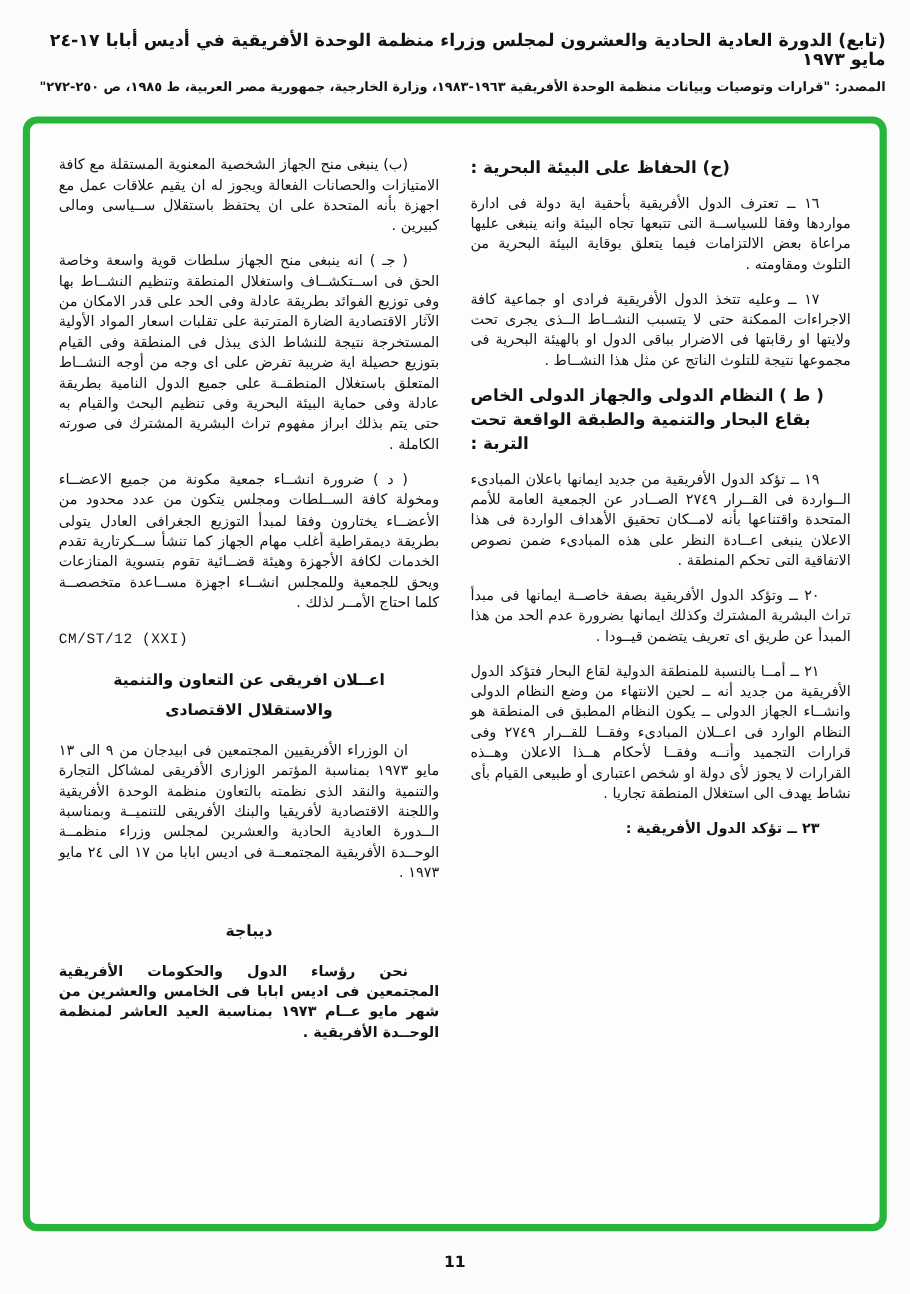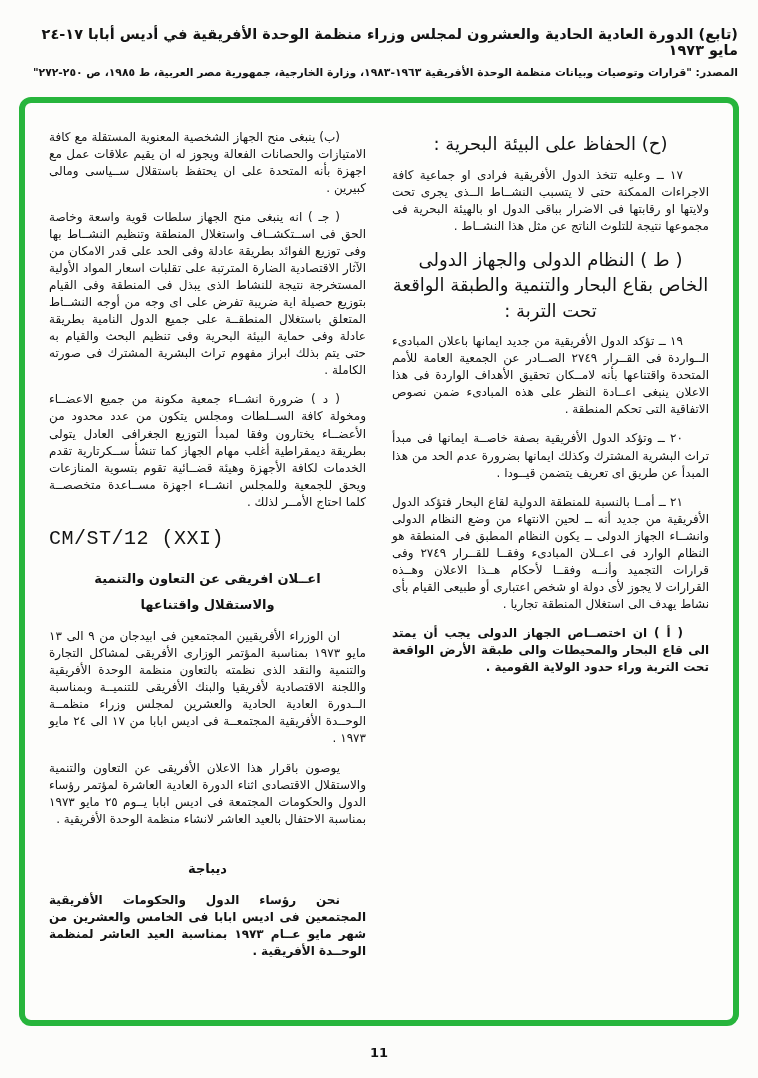--- a/index.html
+++ b/index.html
@@ -26,35 +26,35 @@
   .columns {
     display: flex; direction: rtl; gap: 26px;
     padding: 26px 24px 10px 24px; height: 100%;
   }
   .col {
     flex: 1 1 0; direction: rtl; text-align: justify;
     font-size: 12px; line-height: 1.42;
   }
   .col p { margin: 0 0 12px 0; text-indent: 26px; }
   .sec-heading {
-    font-weight: normal; font-size: 18px;
-    margin: 2px 0 10px 0; text-indent: 0; text-align: center;
+    font-weight: bold; font-size: 14px;
+    margin: 2px 0 10px 0; text-indent: 0; text-align: left;
   }
   .center-heading {
     text-align: center; font-weight: bold; font-size: 13px;
     margin: 16px 0 6px 0; text-indent: 0; line-height: 1.6;
   }
   .center-heading2 {
     text-align: center; font-weight: bold; font-size: 13px;
     margin: 0 0 14px 0; text-indent: 0;
   }
   .doc-ref {
     direction: ltr; text-align: left;
     font-family: "Liberation Mono", monospace;
-    font-size: 20px; letter-spacing: 0.5px;
+    font-size: 12px; letter-spacing: 0.5px;
     margin: 14px 0 16px 0; text-indent: 0 !important;
   }
   .strong { font-weight: bold; }
   .p-tight { margin-bottom: 4px !important; }
   .page-number {
     position: absolute; bottom: 18px; left: 0; right: 0;
     text-align: center; font-size: 13px; font-weight: bold;
   }
 </style>
 </head>
@@ -63,37 +63,37 @@
 <div class="page-header">
   <div class="header-line1">(تابع) الدورة العادية الحادية والعشرون لمجلس وزراء منظمة الوحدة الأفريقية في أديس أبابا ١٧-٢٤ مايو ١٩٧٣</div>
   <div class="header-line2">المصدر: "قرارات وتوصيات وبيانات منظمة الوحدة الأفريقية ١٩٦٣-١٩٨٣، وزارة الخارجية، جمهورية مصر العربية، ط ١٩٨٥، ص ٢٥٠-٢٧٢"</div>
 </div>
 
 <div class="green-frame">
   <div class="columns">
 
     <div class="col">
       <div class="sec-heading">(ح) الحفاظ على البيئة البحرية :</div>
+      <p>١٦ ــ تعترف الدول الأفريقية بأحقية اية دولة فى ادارة مواردها وفقا للسياســة التى تتبعها تجاه البيئة وانه ينبغى عليها مراعاة بعض الالتزامات فيما يتعلق بوقاية البيئة البحرية من التلوث ومقاومته .</p>
       <p>١٧ ــ وعليه تتخذ الدول الأفريقية فرادى او جماعية كافة الاجراءات الممكنة حتى لا يتسبب النشــاط الــذى يجرى تحت ولايتها او رقابتها فى الاضرار بباقى الدول او بالهيئة البحرية فى مجموعها نتيجة للتلوث الناتج عن مثل هذا النشــاط .</p>
       <div class="sec-heading">( ط ) النظام الدولى والجهاز الدولى الخاص بقاع البحار والتنمية والطبقة الواقعة تحت التربة :</div>
       <p>١٩ ــ تؤكد الدول الأفريقية من جديد ايمانها باعلان المبادىء الــواردة فى القــرار ٢٧٤٩ الصــادر عن الجمعية العامة للأمم المتحدة واقتناعها بأنه لامــكان تحقيق الأهداف الواردة فى هذا الاعلان ينبغى اعــادة النظر على هذه المبادىء ضمن نصوص الاتفاقية التى تحكم المنطقة .</p>
       <p>٢٠ ــ وتؤكد الدول الأفريقية بصفة خاصــة ايمانها فى مبدأ تراث البشرية المشترك وكذلك ايمانها بضرورة عدم الحد من هذا المبدأ عن طريق اى تعريف يتضمن قيــودا .</p>
       <p>٢١ ــ أمــا بالنسبة للمنطقة الدولية لقاع البحار فتؤكد الدول الأفريقية من جديد أنه ــ لحين الانتهاء من وضع النظام الدولى وانشــاء الجهاز الدولى ــ يكون النظام المطبق فى المنطقة هو النظام الوارد فى اعــلان المبادىء وفقــا للقــرار ٢٧٤٩ وفى قرارات التجميد وأنــه وفقــا لأحكام هــذا الاعلان وهــذه القرارات لا يجوز لأى دولة او شخص اعتبارى أو طبيعى القيام بأى نشاط يهدف الى استغلال المنطقة تجاريا .</p>
-      <p class="strong">( أ ) ان اختصــاص الجهاز الدولى يجب أن يمتد الى قاع البحار والمحيطات والى طبقة الأرض الواقعة تحت التربة وراء حدود الولاية القومية .</p>
+      <p class="strong p-tight">٢٣ ــ تؤكد الدول الأفريقية :</p>
     </div>
 
     <div class="col">
       <p>(ب) ينبغى منح الجهاز الشخصية المعنوية المستقلة مع كافة الامتيازات والحصانات الفعالة ويجوز له ان يقيم علاقات عمل مع اجهزة بأنه المتحدة على ان يحتفظ باستقلال ســياسى ومالى كبيرين .</p>
       <p>( جـ ) انه ينبغى منح الجهاز سلطات قوية واسعة وخاصة الحق فى اســتكشــاف واستغلال المنطقة وتنظيم النشــاط بها وفى توزيع الفوائد بطريقة عادلة وفى الحد على قدر الامكان من الآثار الاقتصادية الضارة المترتبة على تقلبات اسعار المواد الأولية المستخرجة نتيجة للنشاط الذى يبذل فى المنطقة وفى القيام بتوزيع حصيلة اية ضريبة تفرض على اى وجه من أوجه النشــاط المتعلق باستغلال المنطقــة على جميع الدول النامية بطريقة عادلة وفى حماية البيئة البحرية وفى تنظيم البحث والقيام به حتى يتم بذلك ابراز مفهوم تراث البشرية المشترك فى صورته الكاملة .</p>
       <p>( د ) ضرورة انشــاء جمعية مكونة من جميع الاعضــاء ومخولة كافة الســلطات ومجلس يتكون من عدد محدود من الأعضــاء يختارون وفقا لمبدأ التوزيع الجغرافى العادل يتولى بطريقة ديمقراطية أغلب مهام الجهاز كما تنشأ ســكرتارية تقدم الخدمات لكافة الأجهزة وهيئة قضــائية تقوم بتسوية المنازعات ويحق للجمعية وللمجلس انشــاء اجهزة مســاعدة متخصصــة كلما احتاج الأمــر لذلك .</p>
       <div class="doc-ref">CM/ST/12 (XXI)</div>
       <div class="center-heading">اعــلان افريقى عن التعاون والتنمية</div>
-      <div class="center-heading2">والاستقلال واقتناعها</div>
+      <div class="center-heading2">والاستقلال الاقتصادى</div>
       <p>ان الوزراء الأفريقيين المجتمعين فى ابيدجان من ٩ الى ١٣ مايو ١٩٧٣ بمناسبة المؤتمر الوزارى الأفريقى لمشاكل التجارة والتنمية والنقد الذى نظمته بالتعاون منظمة الوحدة الأفريقية واللجنة الاقتصادية لأفريقيا والبنك الأفريقى للتنميــة وبمناسبة الــدورة العادية الحادية والعشرين لمجلس وزراء منظمــة الوحــدة الأفريقية المجتمعــة فى اديس ابابا من ١٧ الى ٢٤ مايو ١٩٧٣ .</p>
-      <p>يوصون باقرار هذا الاعلان الأفريقى عن التعاون والتنمية والاستقلال الاقتصادى اثناء الدورة العادية العاشرة لمؤتمر رؤساء الدول والحكومات المجتمعة فى اديس ابابا يــوم ٢٥ مايو ١٩٧٣ بمناسبة الاحتفال بالعيد العاشر لانشاء منظمة الوحدة الأفريقية .</p>
       <div class="center-heading2" style="margin-top:32px">ديباجة</div>
       <p class="strong">نحن رؤساء الدول والحكومات الأفريقية المجتمعين فى اديس ابابا فى الخامس والعشرين من شهر مايو عــام ١٩٧٣ بمناسبة العيد العاشر لمنظمة الوحــدة الأفريقية .</p>
     </div>
 
   </div>
 </div>
 
 <div class="page-number">11</div>
 
 </body></html>

